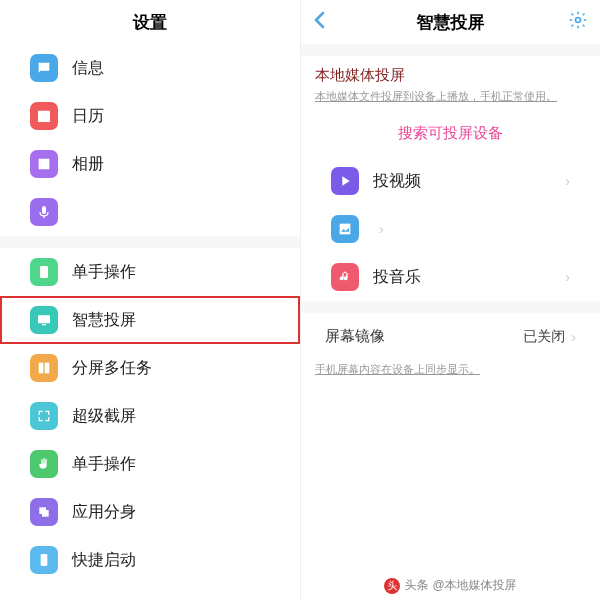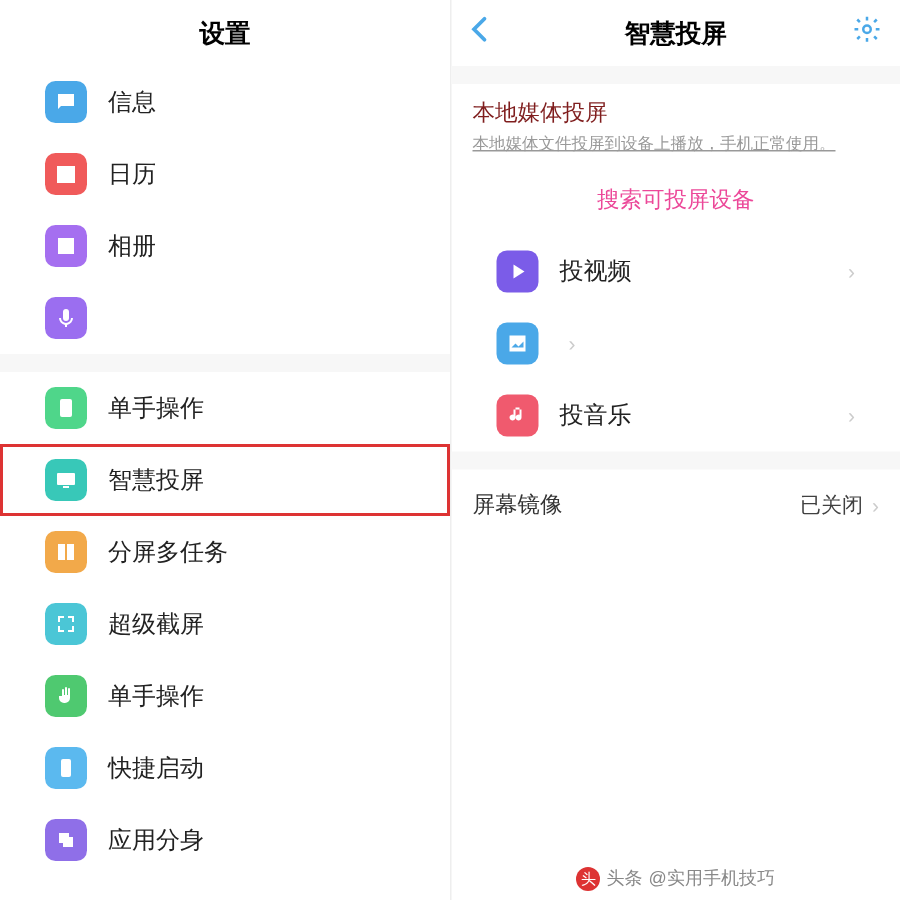--- a/index.html
+++ b/index.html
@@ -19,21 +19,21 @@
 .icon { width: 28px; height: 28px; border-radius: 7px; margin-right: 14px; display: flex; align-items: center; justify-content: center; flex-shrink: 0; }
 .icon svg { width: 16px; height: 16px; fill: #fff; }
 .chev { color: #ccc; font-size: 14px; margin-left: 6px; }
 .highlight { outline: 2px solid #d33; outline-offset: -2px; }
 
 .sub-header { padding: 10px 14px 2px; }
 .sub-header .title { font-size: 15px; color: #7f1d1d; font-weight: 500; }
 .sub-desc { font-size: 11px; color: #999; padding: 2px 14px 10px; line-height: 1.4; text-decoration: underline; }
 .link-row { text-align: center; color: #ec4899; font-size: 15px; padding: 10px 0 14px; }
 
-.mirror-row { display: flex; align-items: center; padding: 14px 14px; }
+.mirror-row { display: flex; align-items: center; padding: 14px 24px; }
 .mirror-row .mlabel { font-size: 15px; color: #333; flex: 1; }
 .mirror-row .mstatus { font-size: 14px; color: #404040; }
 
 .footer { position: absolute; bottom: 6px; left: 0; right: 0; text-align: center; font-size: 12px; color: #888; display: flex; align-items: center; justify-content: center; gap: 4px; }
 .footer .av { width: 16px; height: 16px; border-radius: 50%; background: #d33; display: inline-flex; align-items: center; justify-content: center; color: #fff; font-size: 10px; }
 
 
 .bg-blue { background: #4aa8e8; }
 .bg-purple { background: #a56ff0; }
 .bg-red { background: #f05a5a; }
@@ -129,36 +129,36 @@
     </div>
     <div class="row">
       <span class="icon bg-greendp">
           <svg viewBox="0 0 24 24">
             <path d="M8 12V6a1 1 0 112 0v5h1V4a1 1 0 112 0v7h1V5a1 1 0 112 0v9a5 5 0 01-5 5h-1a5 5 0 01-5-5v-2l2 0z"></path>
           </svg>
         </span>
       <span class="label">单手操作</span>
     </div>
     <div class="row">
+      <span class="icon bg-purpledp">
+          <svg viewBox="0 0 24 24">
+            <rect x="5" y="5" width="10" height="10"></rect>
+            <rect x="9" y="9" width="10" height="10"></rect>
+          </svg>
+        </span>
+      <span class="label">应用分身</span>
+    </div>
+    <div class="row">
       <span class="icon bg-skysq">
           <svg viewBox="0 0 24 24">
             <rect x="7" y="3" width="10" height="18" rx="2"></rect>
             <circle cx="12" cy="18" r="1"></circle>
           </svg>
         </span>
       <span class="label">快捷启动</span>
-    </div>
-    <div class="row">
-      <span class="icon bg-purpledp">
-          <svg viewBox="0 0 24 24">
-            <rect x="5" y="5" width="10" height="10"></rect>
-            <rect x="9" y="9" width="10" height="10"></rect>
-          </svg>
-        </span>
-      <span class="label">应用分身</span>
     </div>
   </div>
 
   <div class="panel">
     <div class="header">
       <span class="back">
         <svg width="12" height="18" viewBox="0 0 12 18">
             <path d="M10 2L3 9l7 7" stroke="#4aa8e8" stroke-width="2.5" fill="none" stroke-linecap="round"></path>
           </svg>
       </span>
@@ -207,20 +207,21 @@
       <span class="chev">›</span>
     </div>
 
     <div class="section-gap"></div>
 
     <div class="mirror-row">
       <span class="mlabel">屏幕镜像</span>
       <span class="mstatus">已关闭</span>
       <span class="chev">›</span>
     </div>
+    <div class="sub-desc">手机屏幕内容在设备上同步显示。</div>
 
     <div class="footer">
       <span class="av">头</span>
       <span>头条</span>
-      <span>@实用手机技巧</span>
+      <span>@本地媒体投屏</span>
     </div>
   </div>
 </div>
 
 </body></html>

